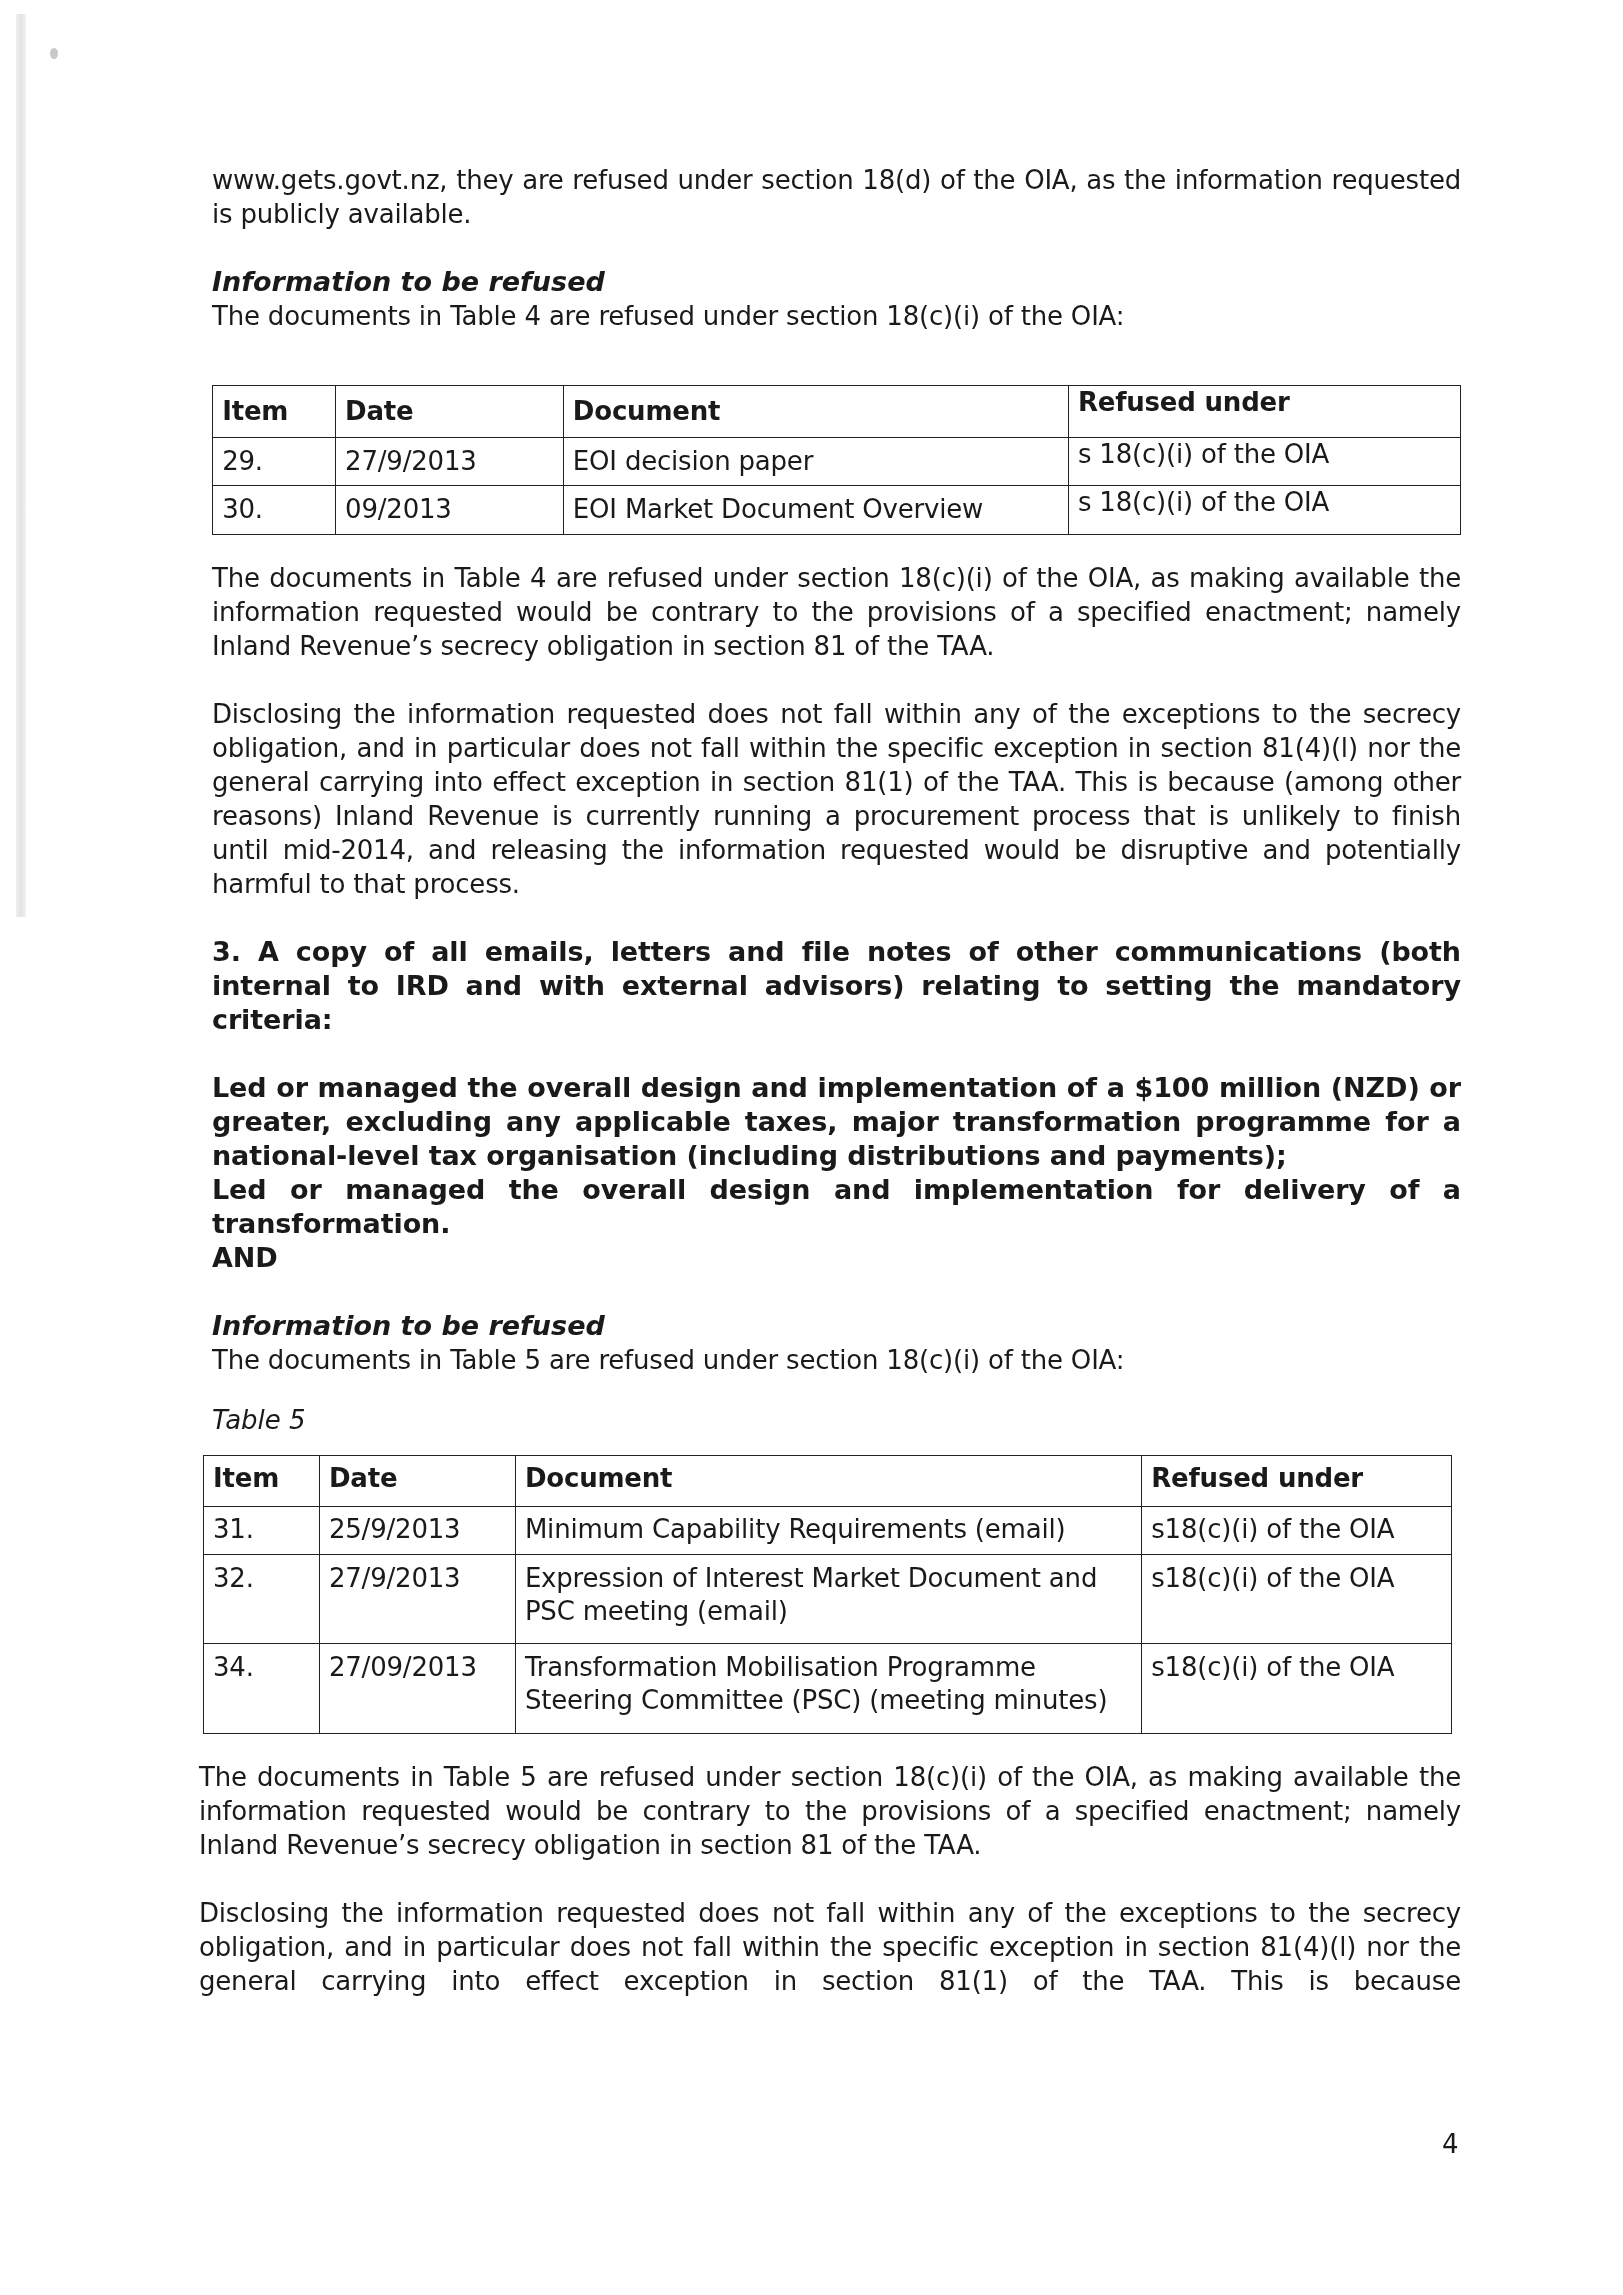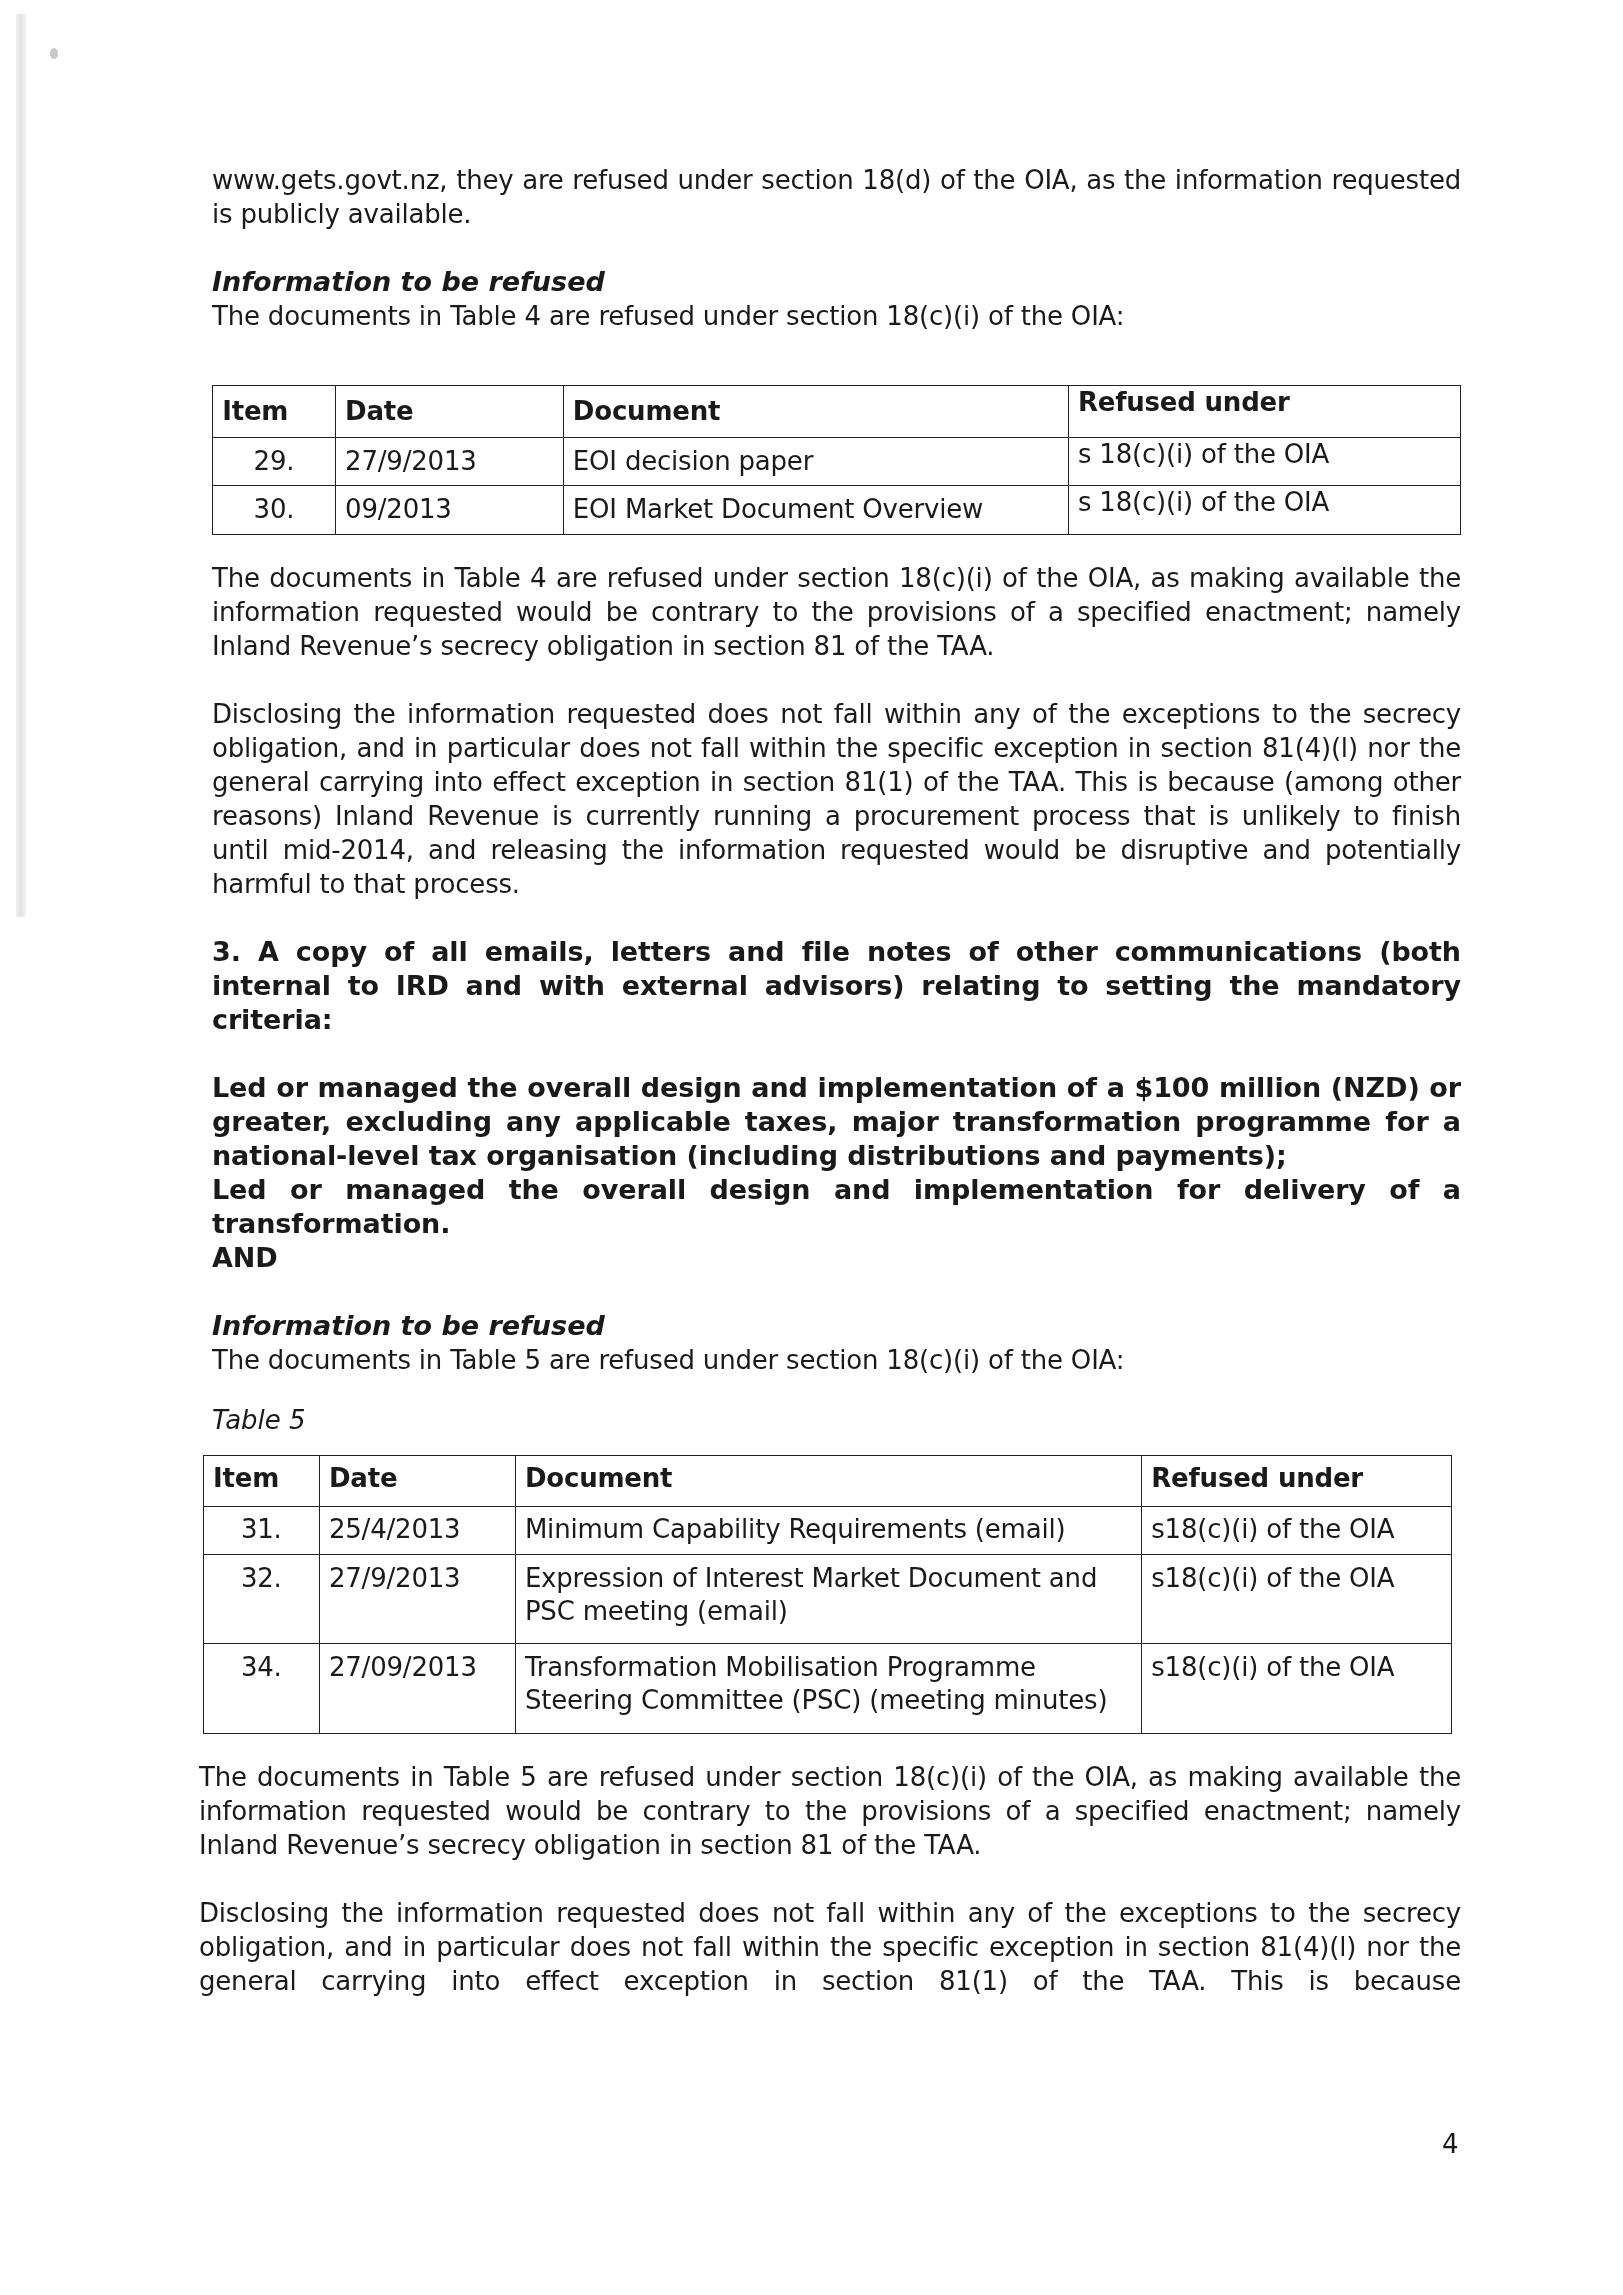--- a/index.html
+++ b/index.html
@@ -17,21 +17,21 @@
     font-size: 26px; line-height: 34px; text-align: justify; margin: 0;
     letter-spacing: -0.2px;
   }
   .p.tight { text-align: left; }
   .heading-i { font-weight: bold; font-style: italic; font-size: 27px; line-height: 34px; margin: 0; }
   .caption { font-style: italic; font-size: 26px; line-height: 34px; margin: 0; }
   .bold-p { font-weight: bold; font-size: 27px; line-height: 34px; text-align: justify; margin: 0; letter-spacing: -0.1px; }
   table { border-collapse: collapse; font-size: 26px; line-height: 33px; letter-spacing: -0.2px; }
   td, th { border: 1.3px solid #222; vertical-align: top; text-align: left; }
   th { font-weight: bold; }
-  .num { text-align: center; }
+  .num { }
   .pagenum { position: absolute; left: 1442px; top: 2129px; font-size: 26px; }
 </style>
 </head>
 <body>
 
 <div class="scan-edge"></div>
 <div class="speck"></div>
 
 <div class="page">
 
@@ -102,21 +102,21 @@
       </colgroup>
     <tbody>
         <tr>
       <th style="padding:6.5px 9.2px; height:37px;">Item</th>
       <th style="padding:6.5px 9.2px;">Date</th>
       <th style="padding:6.5px 9.2px;">Document</th>
       <th style="padding:6.5px 9.2px;">Refused under</th>
     </tr>
     <tr>
       <td class="num" style="padding:6.5px 9.2px 7.8px;">31.</td>
-      <td style="padding:6.5px 9.2px 7.8px;">25/4/2013</td>
+      <td style="padding:6.5px 9.2px 7.8px;">25/9/2013</td>
       <td style="padding:6.5px 9.2px 7.8px;">Minimum Capability Requirements (email)</td>
       <td style="padding:6.5px 9.2px 7.8px;">s18(c)(i) of the OIA</td>
     </tr>
     <tr>
       <td class="num" style="padding:6.5px 9.2px 15.7px;">32.</td>
       <td style="padding:6.5px 9.2px 15.7px;">27/9/2013</td>
       <td style="padding:6.5px 9.2px 15.7px;">Expression of Interest Market Document and PSC meeting (email)</td>
       <td style="padding:6.5px 9.2px 15.7px;">s18(c)(i) of the OIA</td>
     </tr>
     <tr>

